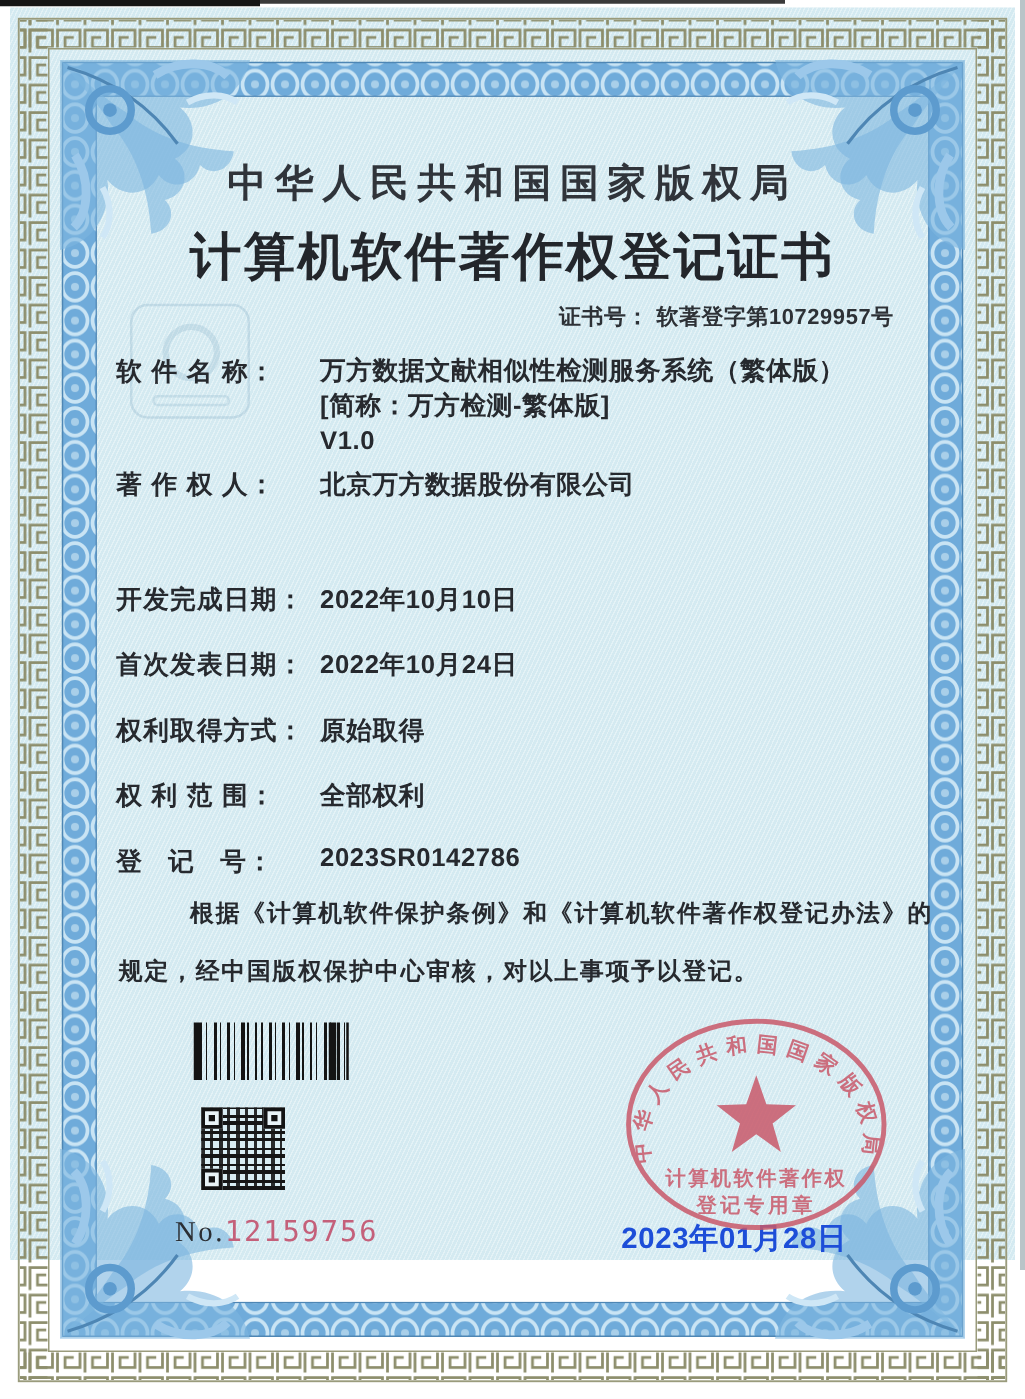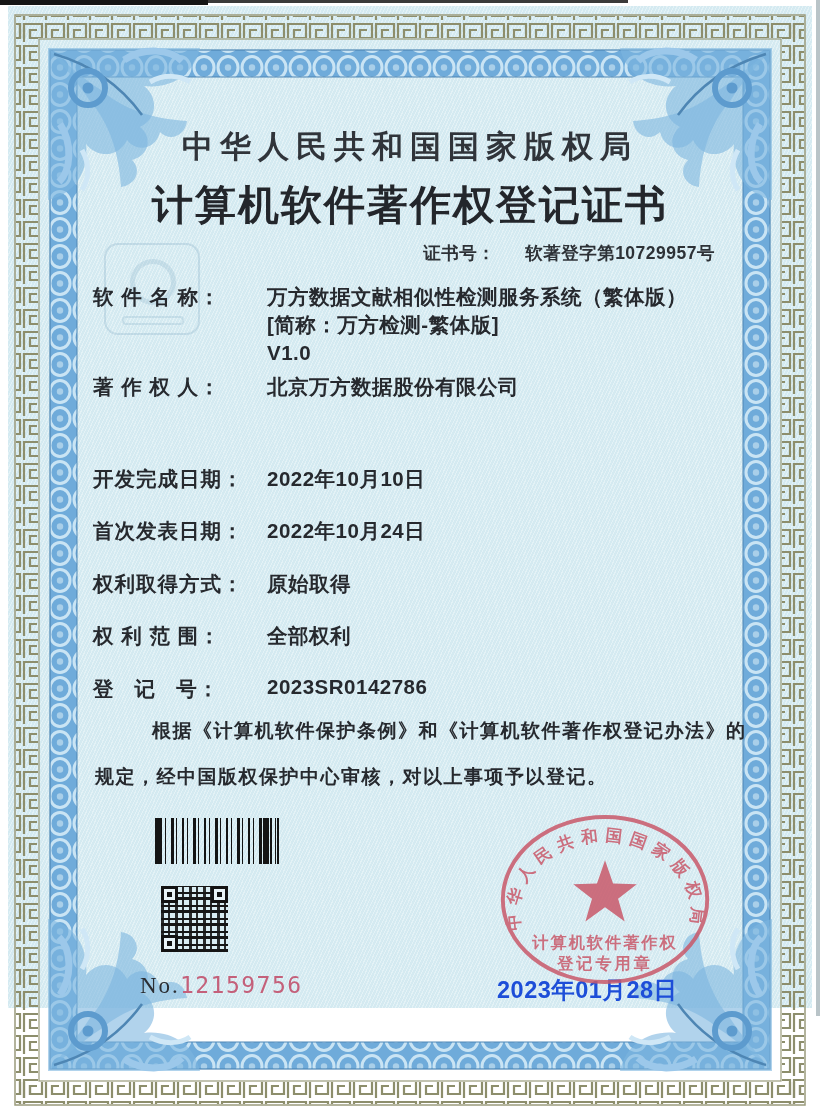--- a/index.html
+++ b/index.html
@@ -28,26 +28,26 @@
 
   .title1 { position:absolute; left:0; top:126px; width:100%; text-align:center;
             font-family:"Liberation Serif","DejaVu Serif",serif;
             font-size:31px; font-weight:700; letter-spacing:7px; color:#30343a; }
   .title2 { position:absolute; left:0; top:178px; width:100%; text-align:center;
             font-family:Liberation Mono, monospace;
             font-size:41px; font-weight:900; letter-spacing:2px; color:#23262b; }
 
   .certno { position:absolute; top:241px; right:105px; font-size:17.5px; font-weight:700;
             color:#2d3136; letter-spacing:.5px; }
-  .certno .cv { margin-left:30px; }
+  .certno .cv { margin-left:6px; }
 
   .row { position:absolute; left:93px; display:flex; align-items:flex-start;
          font-size:20.5px; font-weight:700; color:#26292e;justify-content:flex-end; }
   .lbl { display:inline-block; width:152px; white-space:pre; letter-spacing:1px; flex:0 0 152px; }
-  .val { margin-left:22px; letter-spacing:.5px; }
+  .val { margin-left:11px; letter-spacing:.5px; }
   .val-lines span { display:block; line-height:28px; }
 
   .stmt { position:absolute; font-size:19px; font-weight:700; color:#26292e; letter-spacing:1.5px; }
   #stmt1 { left:152px; top:718px; }
   #stmt2 { left:95px;  top:764px; }
 
   .barcode { position:absolute; left:155px; top:818px; width:124px; height:46px;
              border-left:5px solid #141414; border-right:2px solid #141414;
              background-image:
                linear-gradient(#141414,#141414),

